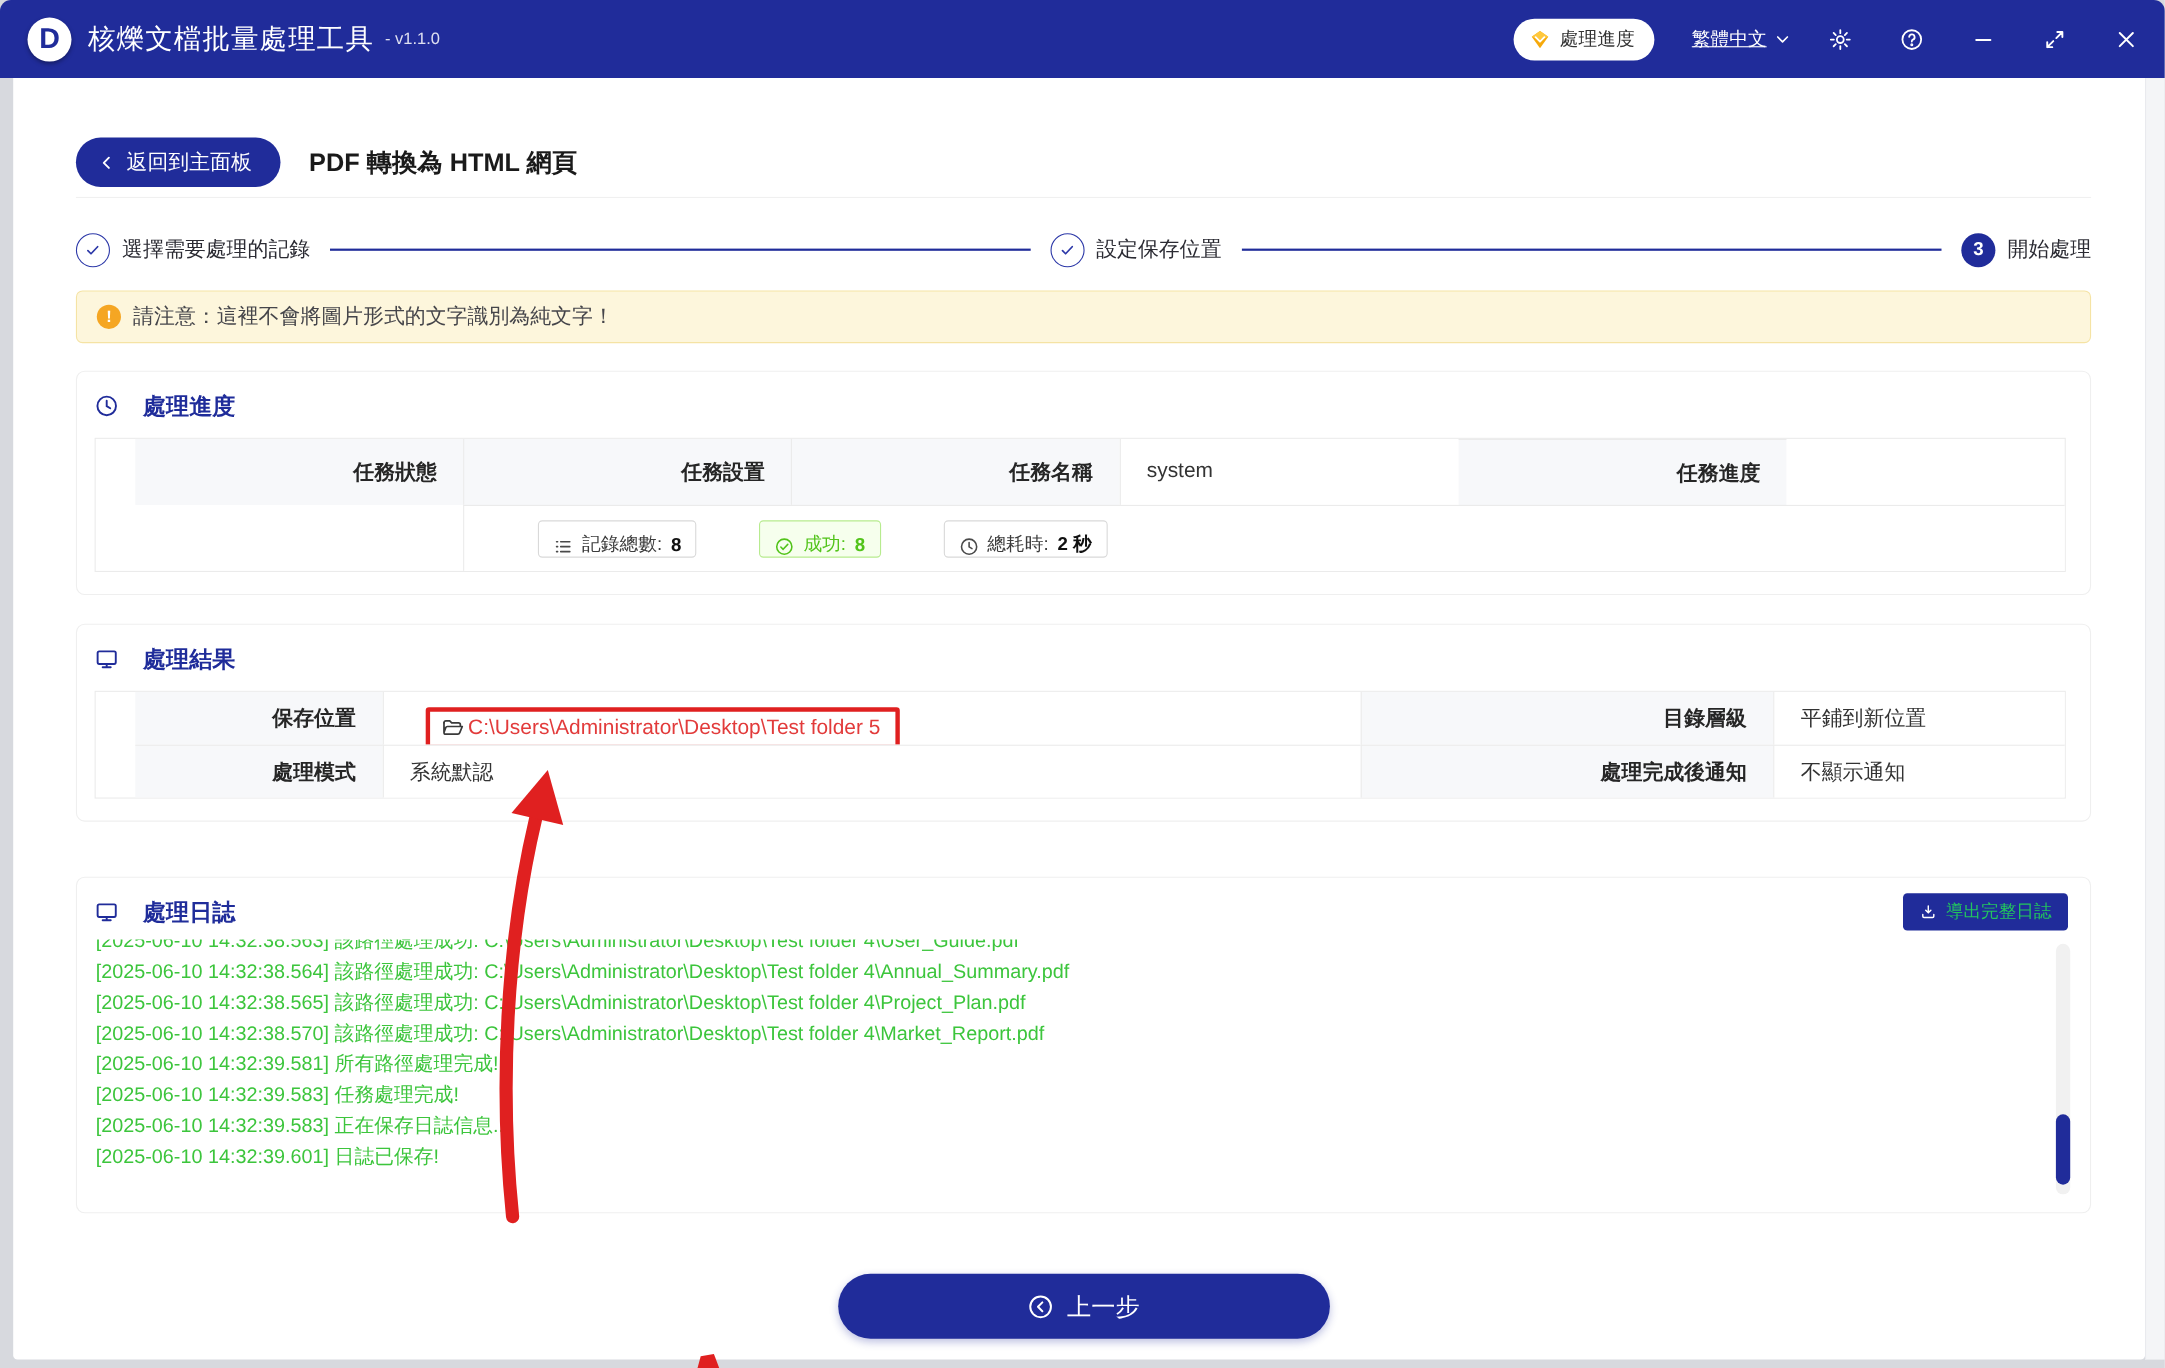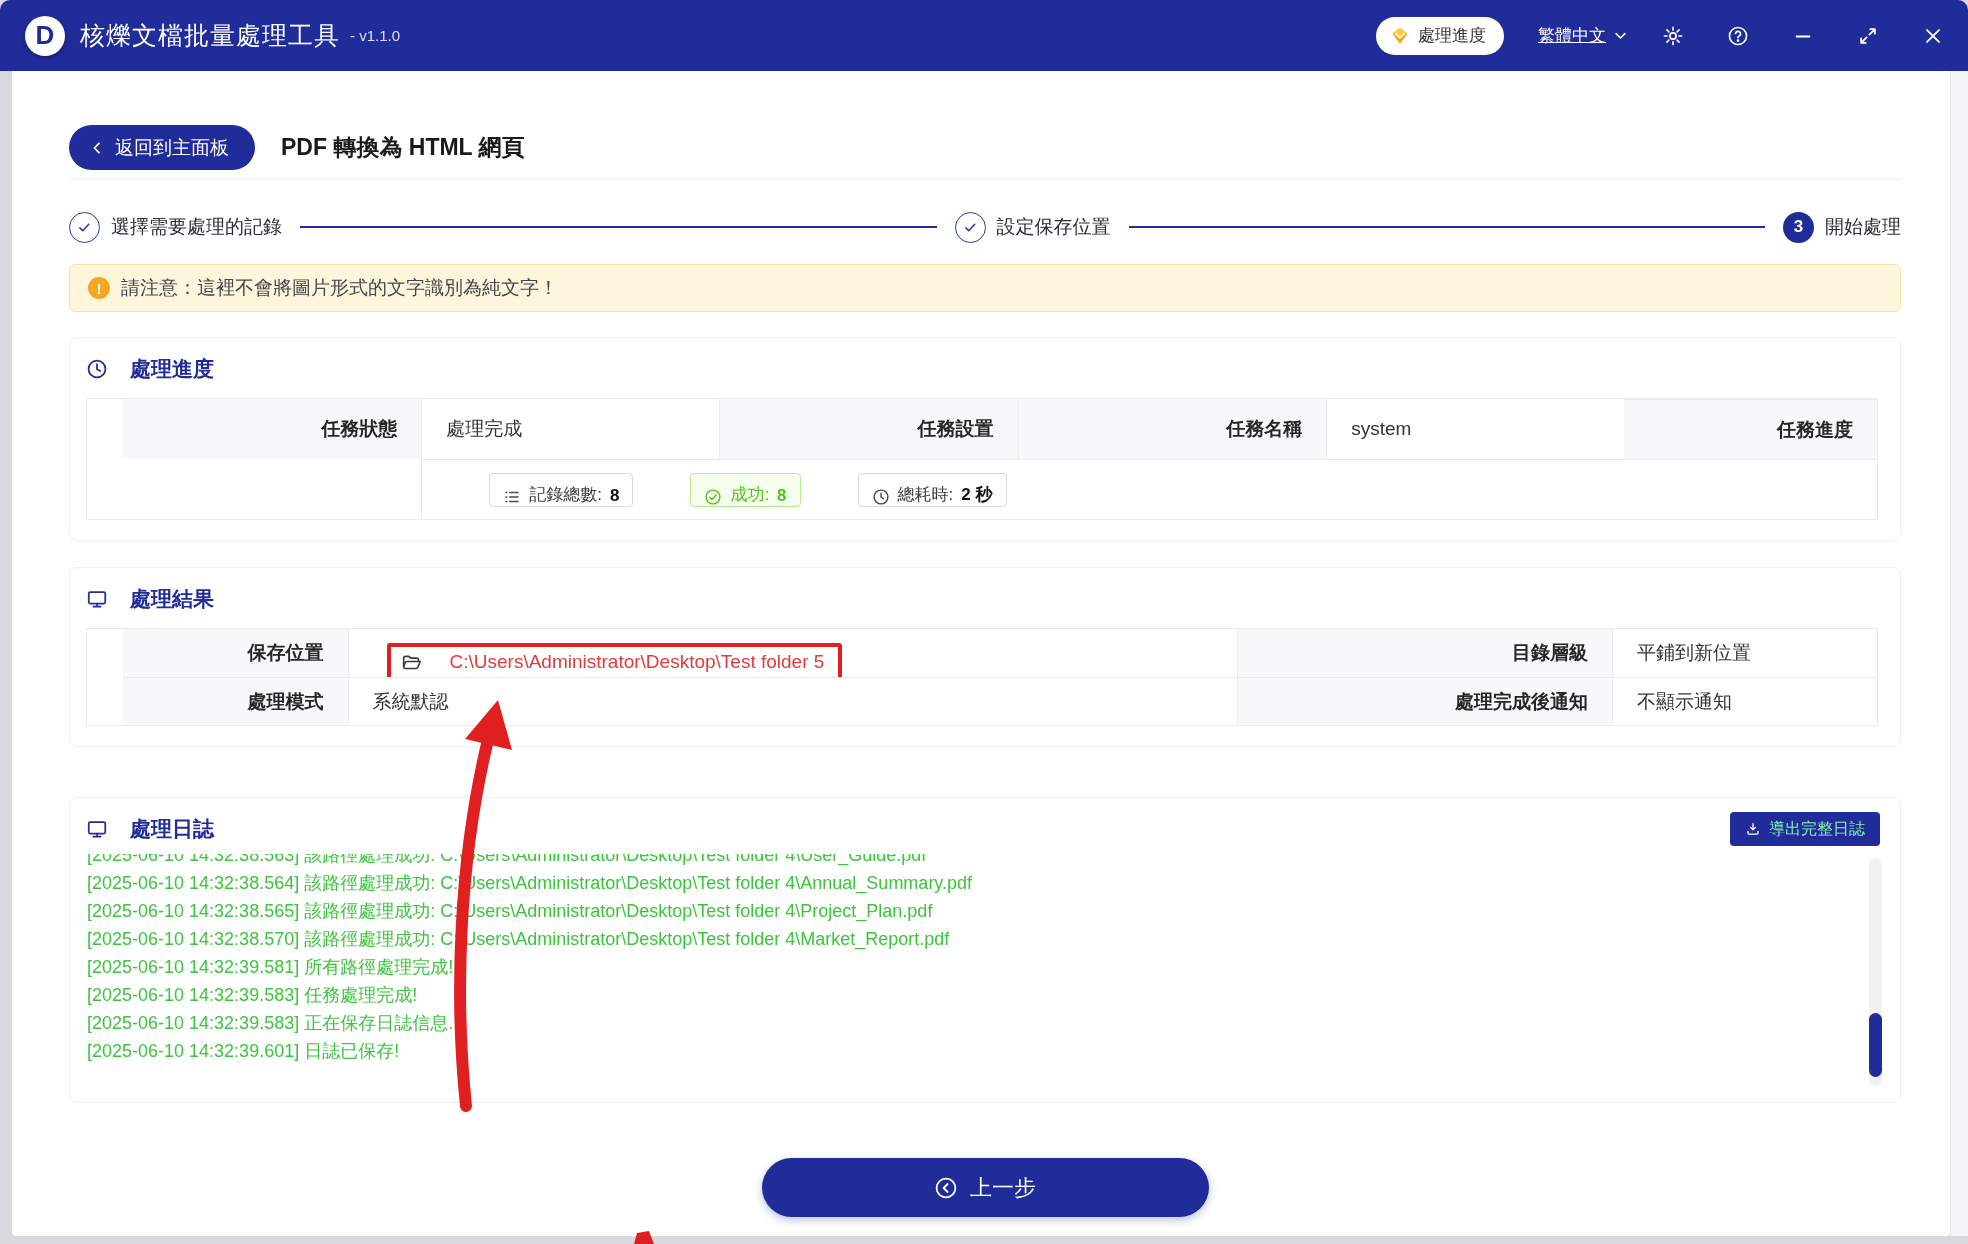--- a/index.html
+++ b/index.html
@@ -114,29 +114,29 @@
     border:1px solid #d9d9d9; border-radius:4px; background:#fff; font-size:17px; color:#3c3c3c;margin-left:43px;
   }
   .badge svg { width:18px; height:18px; color:#4a4a4a; }
   .badge b { color:#111; }
   .badge.success { border-color:#b7eb8f; background:#f6ffed; color:#52c41a; }
   .badge.success svg { color:#52c41a; }
   .badge.success b { color:#52c41a; }
 
   .save-cell { padding-left:0; }
   .save-annotation {
-    display:inline-flex; align-items:flex-end; gap:28px; margin-left:14px;
+    display:inline-flex; align-items:flex-start; gap:4px; margin-left:14px;
     border:4px solid #e02020; border-radius:3px; padding:4px 14px 4px 10px; max-width:96%;margin-top:18px;
   }
   .save-annotation svg { width:21px; height:21px; color:#3a3a3a; flex:0 0 auto; }
   .save-path { font-size:19px; color:#e23b3b; white-space:nowrap; cursor:pointer; }
 
   
   .export-btn {
-    height:34px; border:none; border-radius:4px; background:#202c9a; color:#86efac;
+    height:34px; border:none; border-radius:4px; background:#202c9a; color:#22c55e;
     display:inline-flex; align-items:center; gap:8px; padding:16px 15px;
     font-size:16px; cursor:pointer; font-family:inherit;
   }
   .export-btn svg { width:16px; height:16px; }
   .log-box { position:relative; margin:10px 16px 16px 16px; height:232px; overflow:hidden; }
   .log-lines { margin-top:-13px; padding-left:1px; }
   .log-line {
     font-size:18px; line-height:28px; color:#3cc53c; white-space:nowrap; overflow:hidden;
   }
   .log-scroll-track {
@@ -274,21 +274,20 @@
         <span style="display:flex">
           <svg viewBox="0 0 24 24" fill="none" stroke="currentColor" stroke-width="1.9" stroke-linecap="round">
               <circle cx="12" cy="12" r="9.2"></circle>
               <path d="M12 6.8v5.4l3.5 2.1"></path>
             </svg>
         </span>
         <span class="card-title">處理進度</span>
       </div>
       <div class="info-table progress-table">
         <div class="cell label">任務狀態</div>
-        <div class="cell value bl">處理完成</div>
         <div class="cell label bl">任務設置</div>
         <div class="cell label bl">任務名稱</div>
         <div class="cell value bl">system</div>
 
         <div class="cell label bt">任務進度</div>
         <div class="cell value bl bt" style="grid-column:2 / 7;">
           <div class="badges">
             <span class="badge">
               <span style="display:flex">
                 <svg viewBox="0 0 24 24" stroke="currentColor" stroke-width="2" stroke-linecap="round" fill="none">

